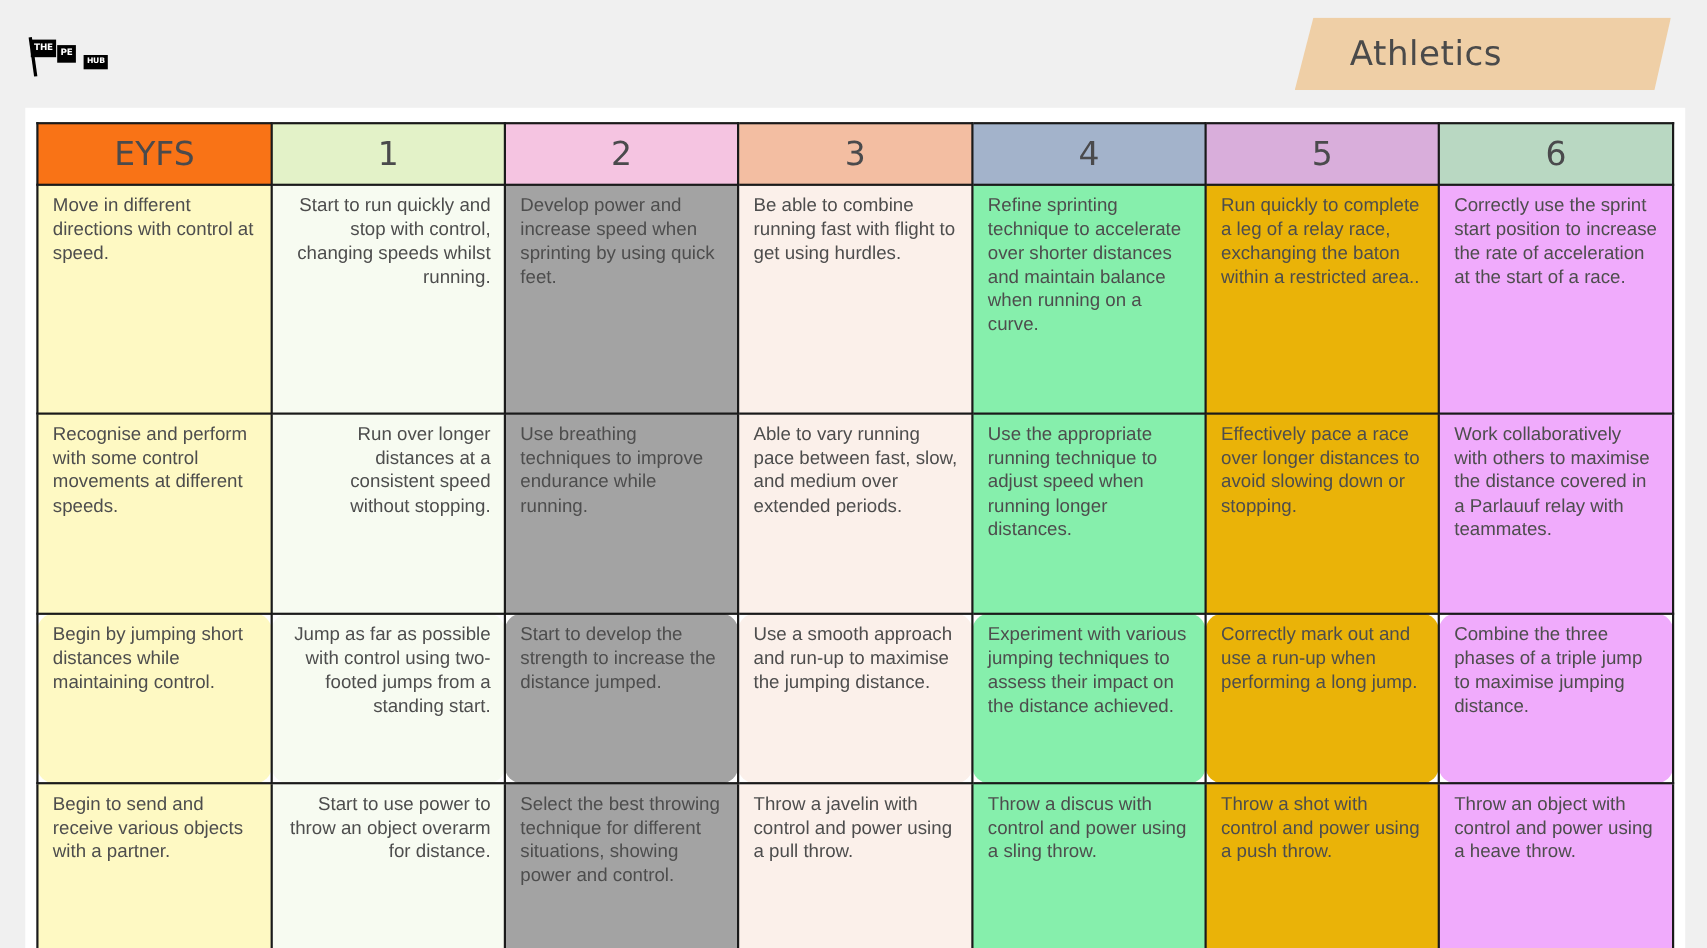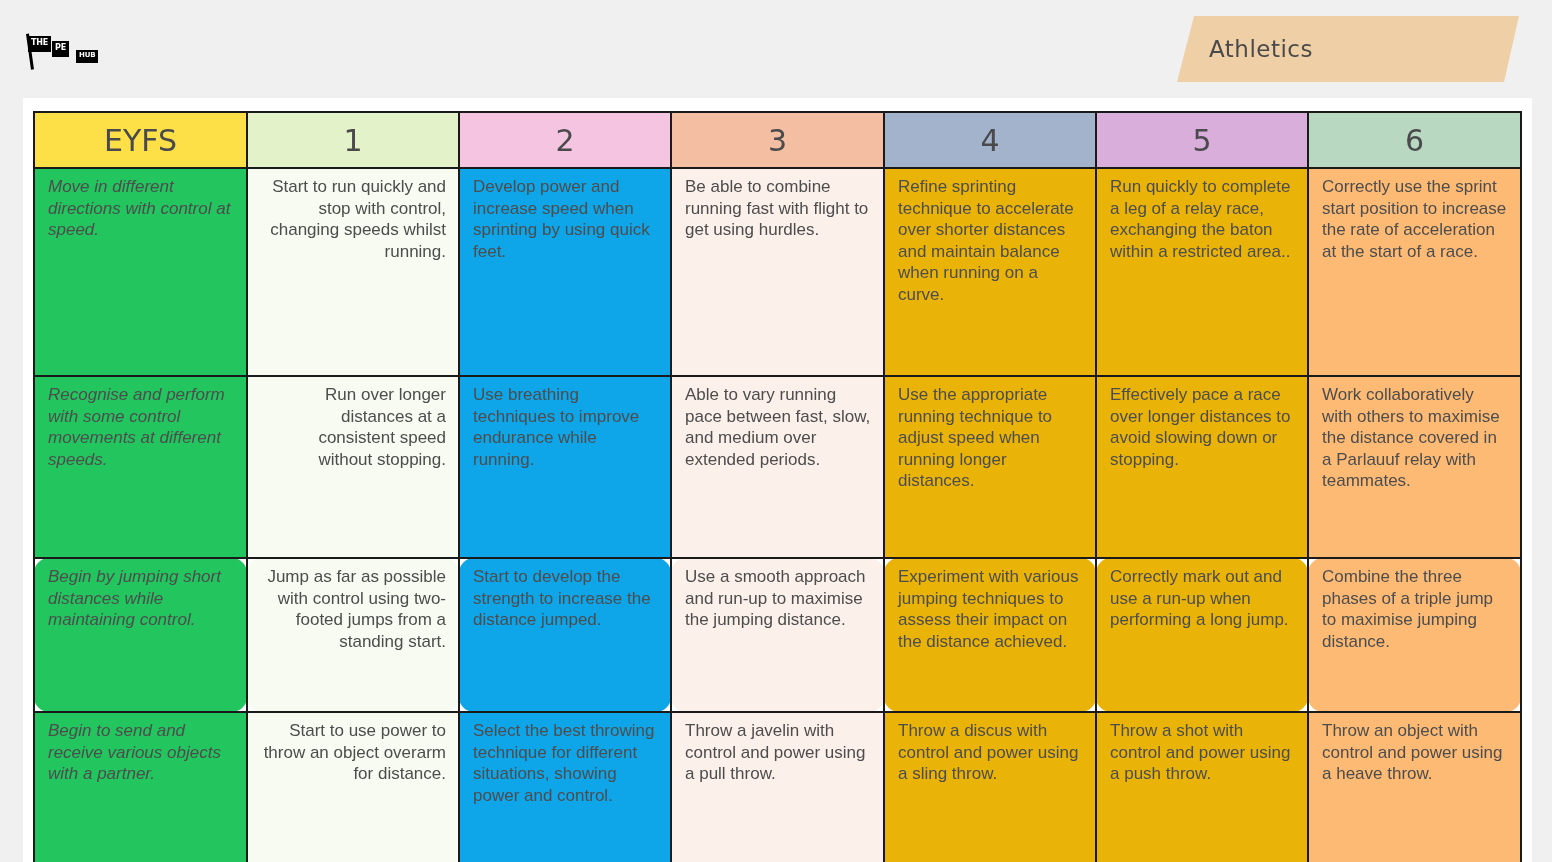--- a/index.html
+++ b/index.html
@@ -26,23 +26,23 @@
   .logo .f2 { left: 28px; top: 9px; height: 11px; padding-top: 3px; }
   .logo .f3 { left: 52px; top: 18px; height: 9px; padding-top: 2px; font-size: 7px; }
 
   .title-banner {
     position: absolute; left: 1177px; top: 16px; width: 342px; height: 66px;
     background: #efcfa6;
     clip-path: polygon(17px 0, 342px 0, 327px 66px, 0 66px);
     display: flex; align-items: center;
   }
   .title-banner span {
-    margin-left: 32px;
+    margin-left: 50px;
     font-family: "DejaVu Sans", sans-serif;
-    font-size: 23px; color: #4a4a4a; letter-spacing: 0.5px;
+    font-size: 31px; color: #4a4a4a; letter-spacing: 0.5px;
   }
 
   .panel {
     position: absolute; left: 23px; top: 98px; width: 1509px; height: 764px;
     background: #ffffff;
   }
   table.grid {
     position: absolute; left: 33px; top: 111px;
     border-collapse: collapse; table-layout: fixed;
     width: 1487px;
@@ -64,35 +64,35 @@
     font-family: "Liberation Sans", sans-serif;
     font-size: 17px; line-height: 21.5px;
     color: #4d4d4d;
     padding: 7px 12px 0 13px;
   }
   tr.r1 td { height: 199px; }
   tr.r2 td { height: 173px; }
   tr.r3 td { height: 145px; border-radius: 15px; }
   tr.r4 td { height: 145px; }
 
-  .c0 th, th.c0 { background: #fde047; }
+  .c0 th, th.c0 { background: #f97316; }
   th.c1 { background: #e3f2c8; }
   th.c2 { background: #f5c4e1; }
   th.c3 { background: #f3bea2; }
   th.c4 { background: #a3b3cb; }
   th.c5 { background: #d9aedb; }
   th.c6 { background: #b9d8c2; }
 
-  td.c0 { background: #22c55e; font-style: italic; }
+  td.c0 { background: #fef9c3; }
   td.c1 { background: #f7fbf1; text-align: right; }
-  td.c2 { background: #0ea5e9; }
+  td.c2 { background: #a3a3a3; }
   td.c3 { background: #fbf0ea; }
-  td.c4 { background: #eab308; }
+  td.c4 { background: #86efac; }
   td.c5 { background: #eab308; }
-  td.c6 { background: #fdba74; }
+  td.c6 { background: #f0abfc; }
 </style>
 </head>
 <body>
 
 <div class="logo">
   <div class="pole"></div>
   <div class="flag f1">THE</div>
   <div class="flag f2">PE</div>
   <div class="flag f3">HUB</div>
 </div>

